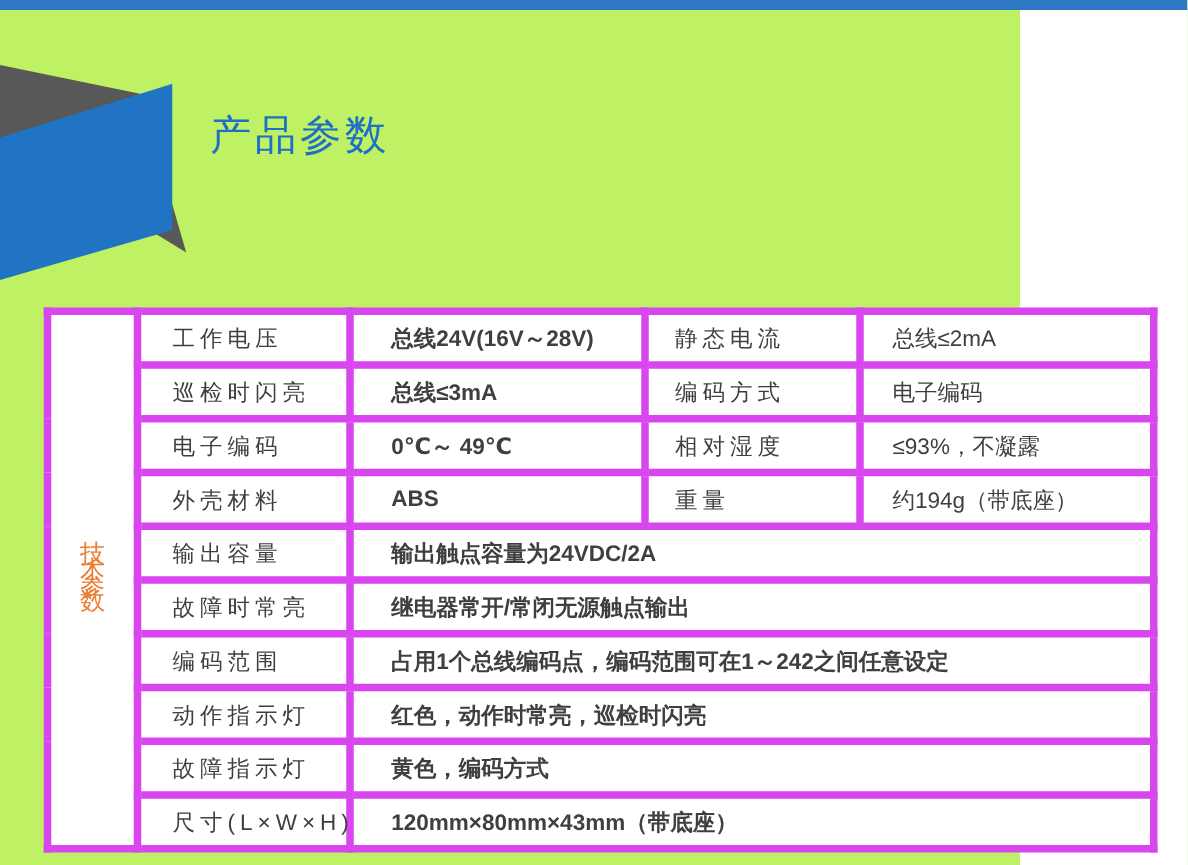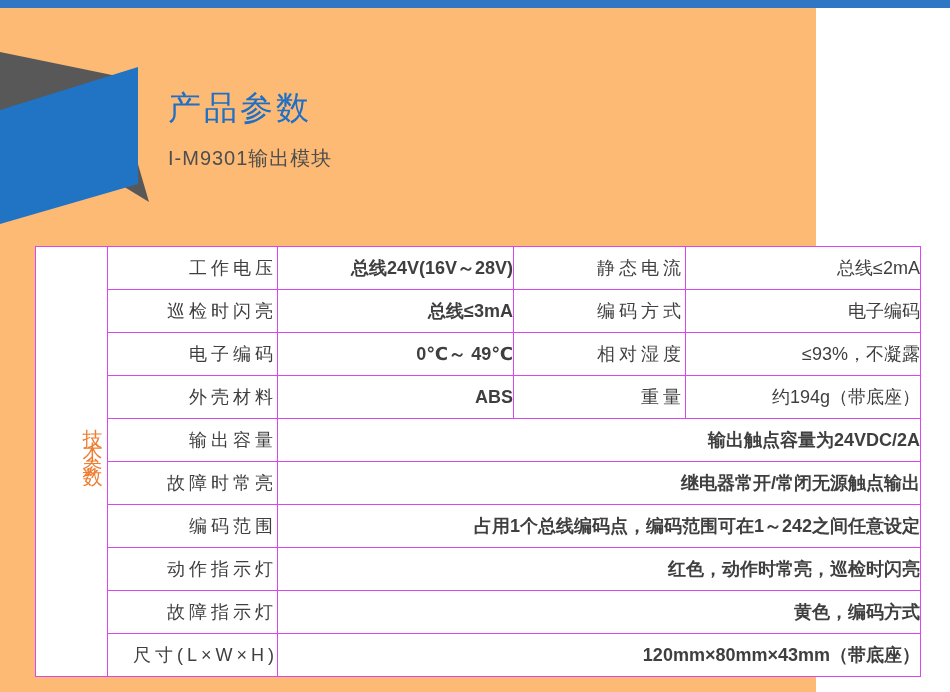--- a/index.html
+++ b/index.html
@@ -1,21 +1,21 @@
 <!DOCTYPE html>
 <html><head>
 <meta charset="utf-8">
 <style>
   * { margin: 0; padding: 0; box-sizing: border-box; }
   html, body { background: #ffffff; }
   body {
     font-family: "Liberation Sans", "DejaVu Sans", sans-serif;
     width: 950px; height: 692px; position: relative; overflow: hidden;
   }
-  .page { position: relative; width: 816px; height: 692px; background: #fdba74; }
+  .page { position: relative; width: 816px; height: 692px; background: #bef264; }
 
   
   .top-bar { position: absolute; left: 0; top: 0; width: 950px; height: 8px; background: #2e77c4; }
 
   
   .decor { position: absolute; left: 0; top: 52px; width: 152px; height: 174px; }
   .decor .gray-shape {
     position: absolute; left: 0; top: 0; width: 152px; height: 174px; background: #585858;
     clip-path: polygon(0px 0px, 112px 23px, 149px 150px, 0px 59px);
   }
@@ -33,21 +33,21 @@
     position: absolute; left: 168px; top: 145px;
     font-size: 20px; color: #4e4e4e; letter-spacing: 1px;
   }
 
   
   table.spec {
     position: absolute; left: 35px; top: 246px; width: 885px;
     border-collapse: collapse; table-layout: fixed;
     font-size: 18px; color: #3f3f3f;
   }
-  table.spec td { border: 1px solid #d946ef; height: 43px; vertical-align: middle; background: #ffffff; text-align: right; }
+  table.spec td { border: 6px solid #d946ef; height: 43px; vertical-align: middle; background: #ffffff; }
   td.side-cell { text-align: center; }
   .side-text {
     display: inline-block;
     writing-mode: vertical-rl; text-orientation: upright;
     letter-spacing: 13px; font-size: 20px; color: #ed7d31;
     transform: translateY(-20px);
   }
   td.lbl { padding-left: 25px; letter-spacing: 4px; white-space: nowrap; }
   td.lbl3 { padding-left: 21px; letter-spacing: 4px; white-space: nowrap; }
   td.val { padding-left: 30px; white-space: nowrap; font-weight: bold; }
@@ -59,21 +59,20 @@
 <div class="page">
 
   <div class="top-bar" style="background-color: rgb(46, 119, 196);"></div>
 
   <div class="decor">
     <div class="gray-shape" style="background-color: rgb(88, 88, 88);"></div>
     <div class="blue-shape" style="background-color: rgb(33, 115, 196);"></div>
   </div>
 
   <div class="page-title" style="color: rgb(30, 111, 197);">产品参数</div>
-  <div class="product-name">I-M9301输出模块</div>
 
   <table class="spec">
     <colgroup>
       <col style="width:72px">
         <col style="width:170px">
         <col style="width:236px">
         <col style="width:172px">
         <col style="width:235px">
     </colgroup>
     <tbody>

